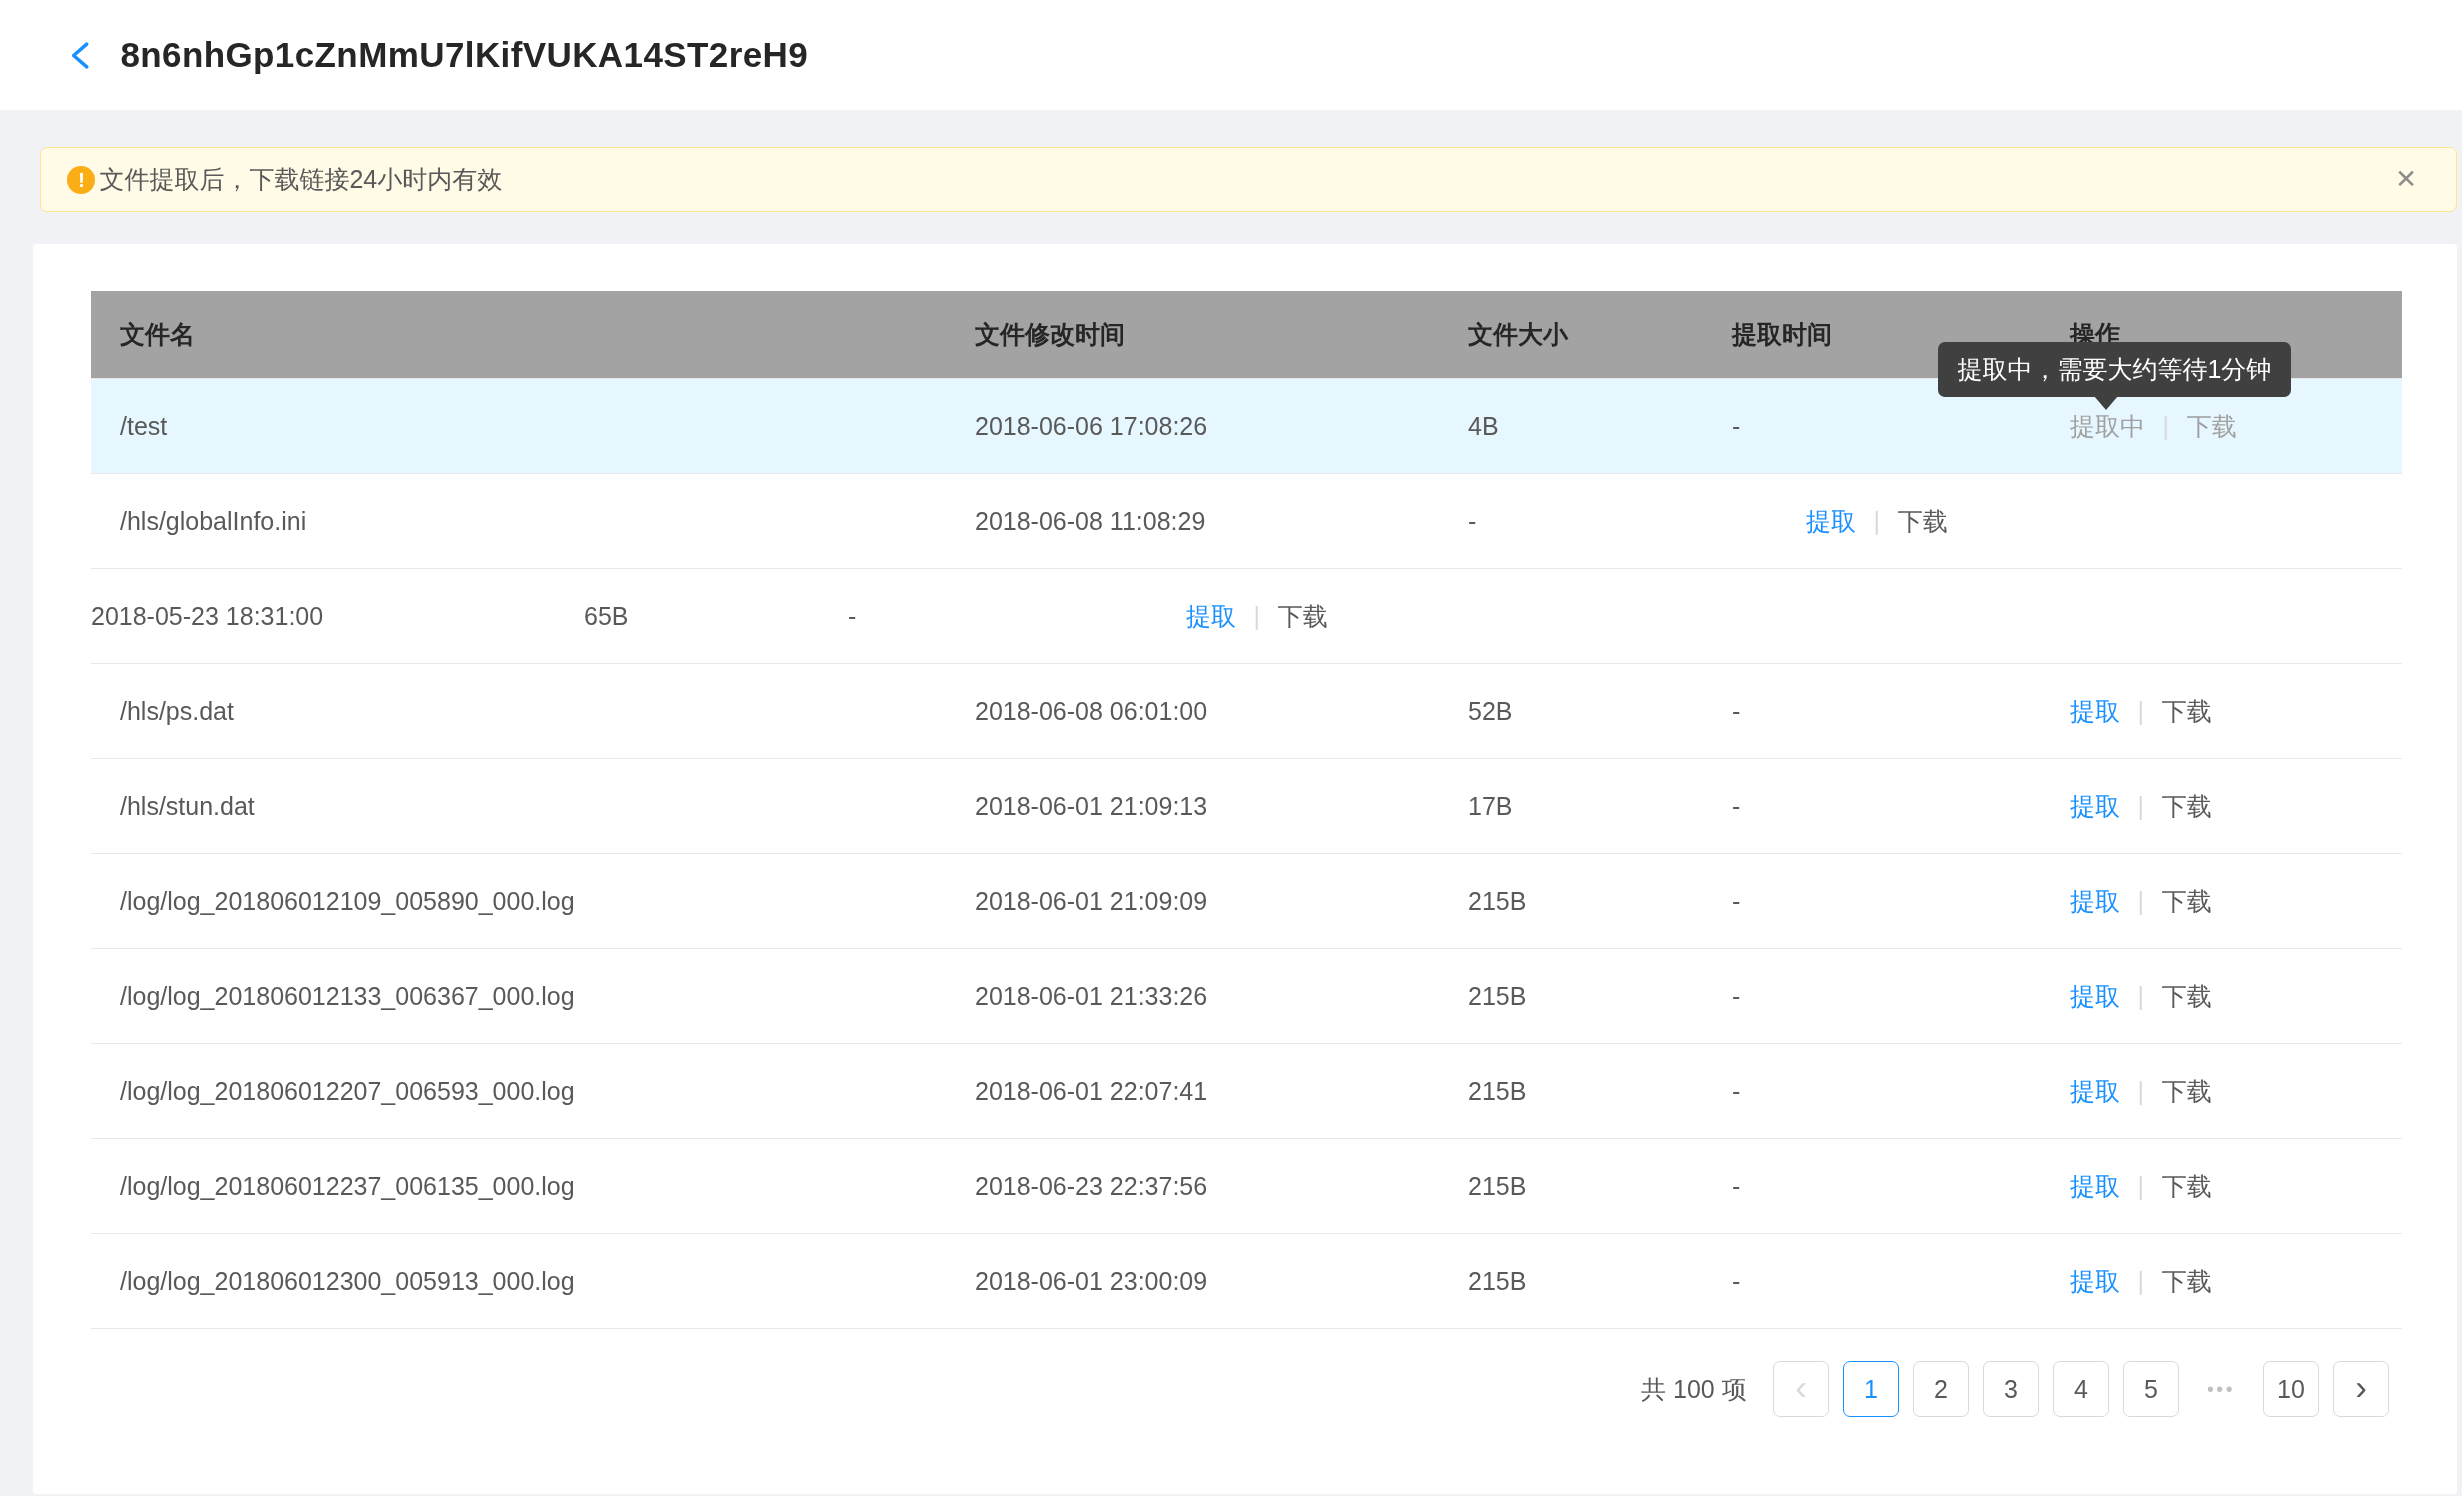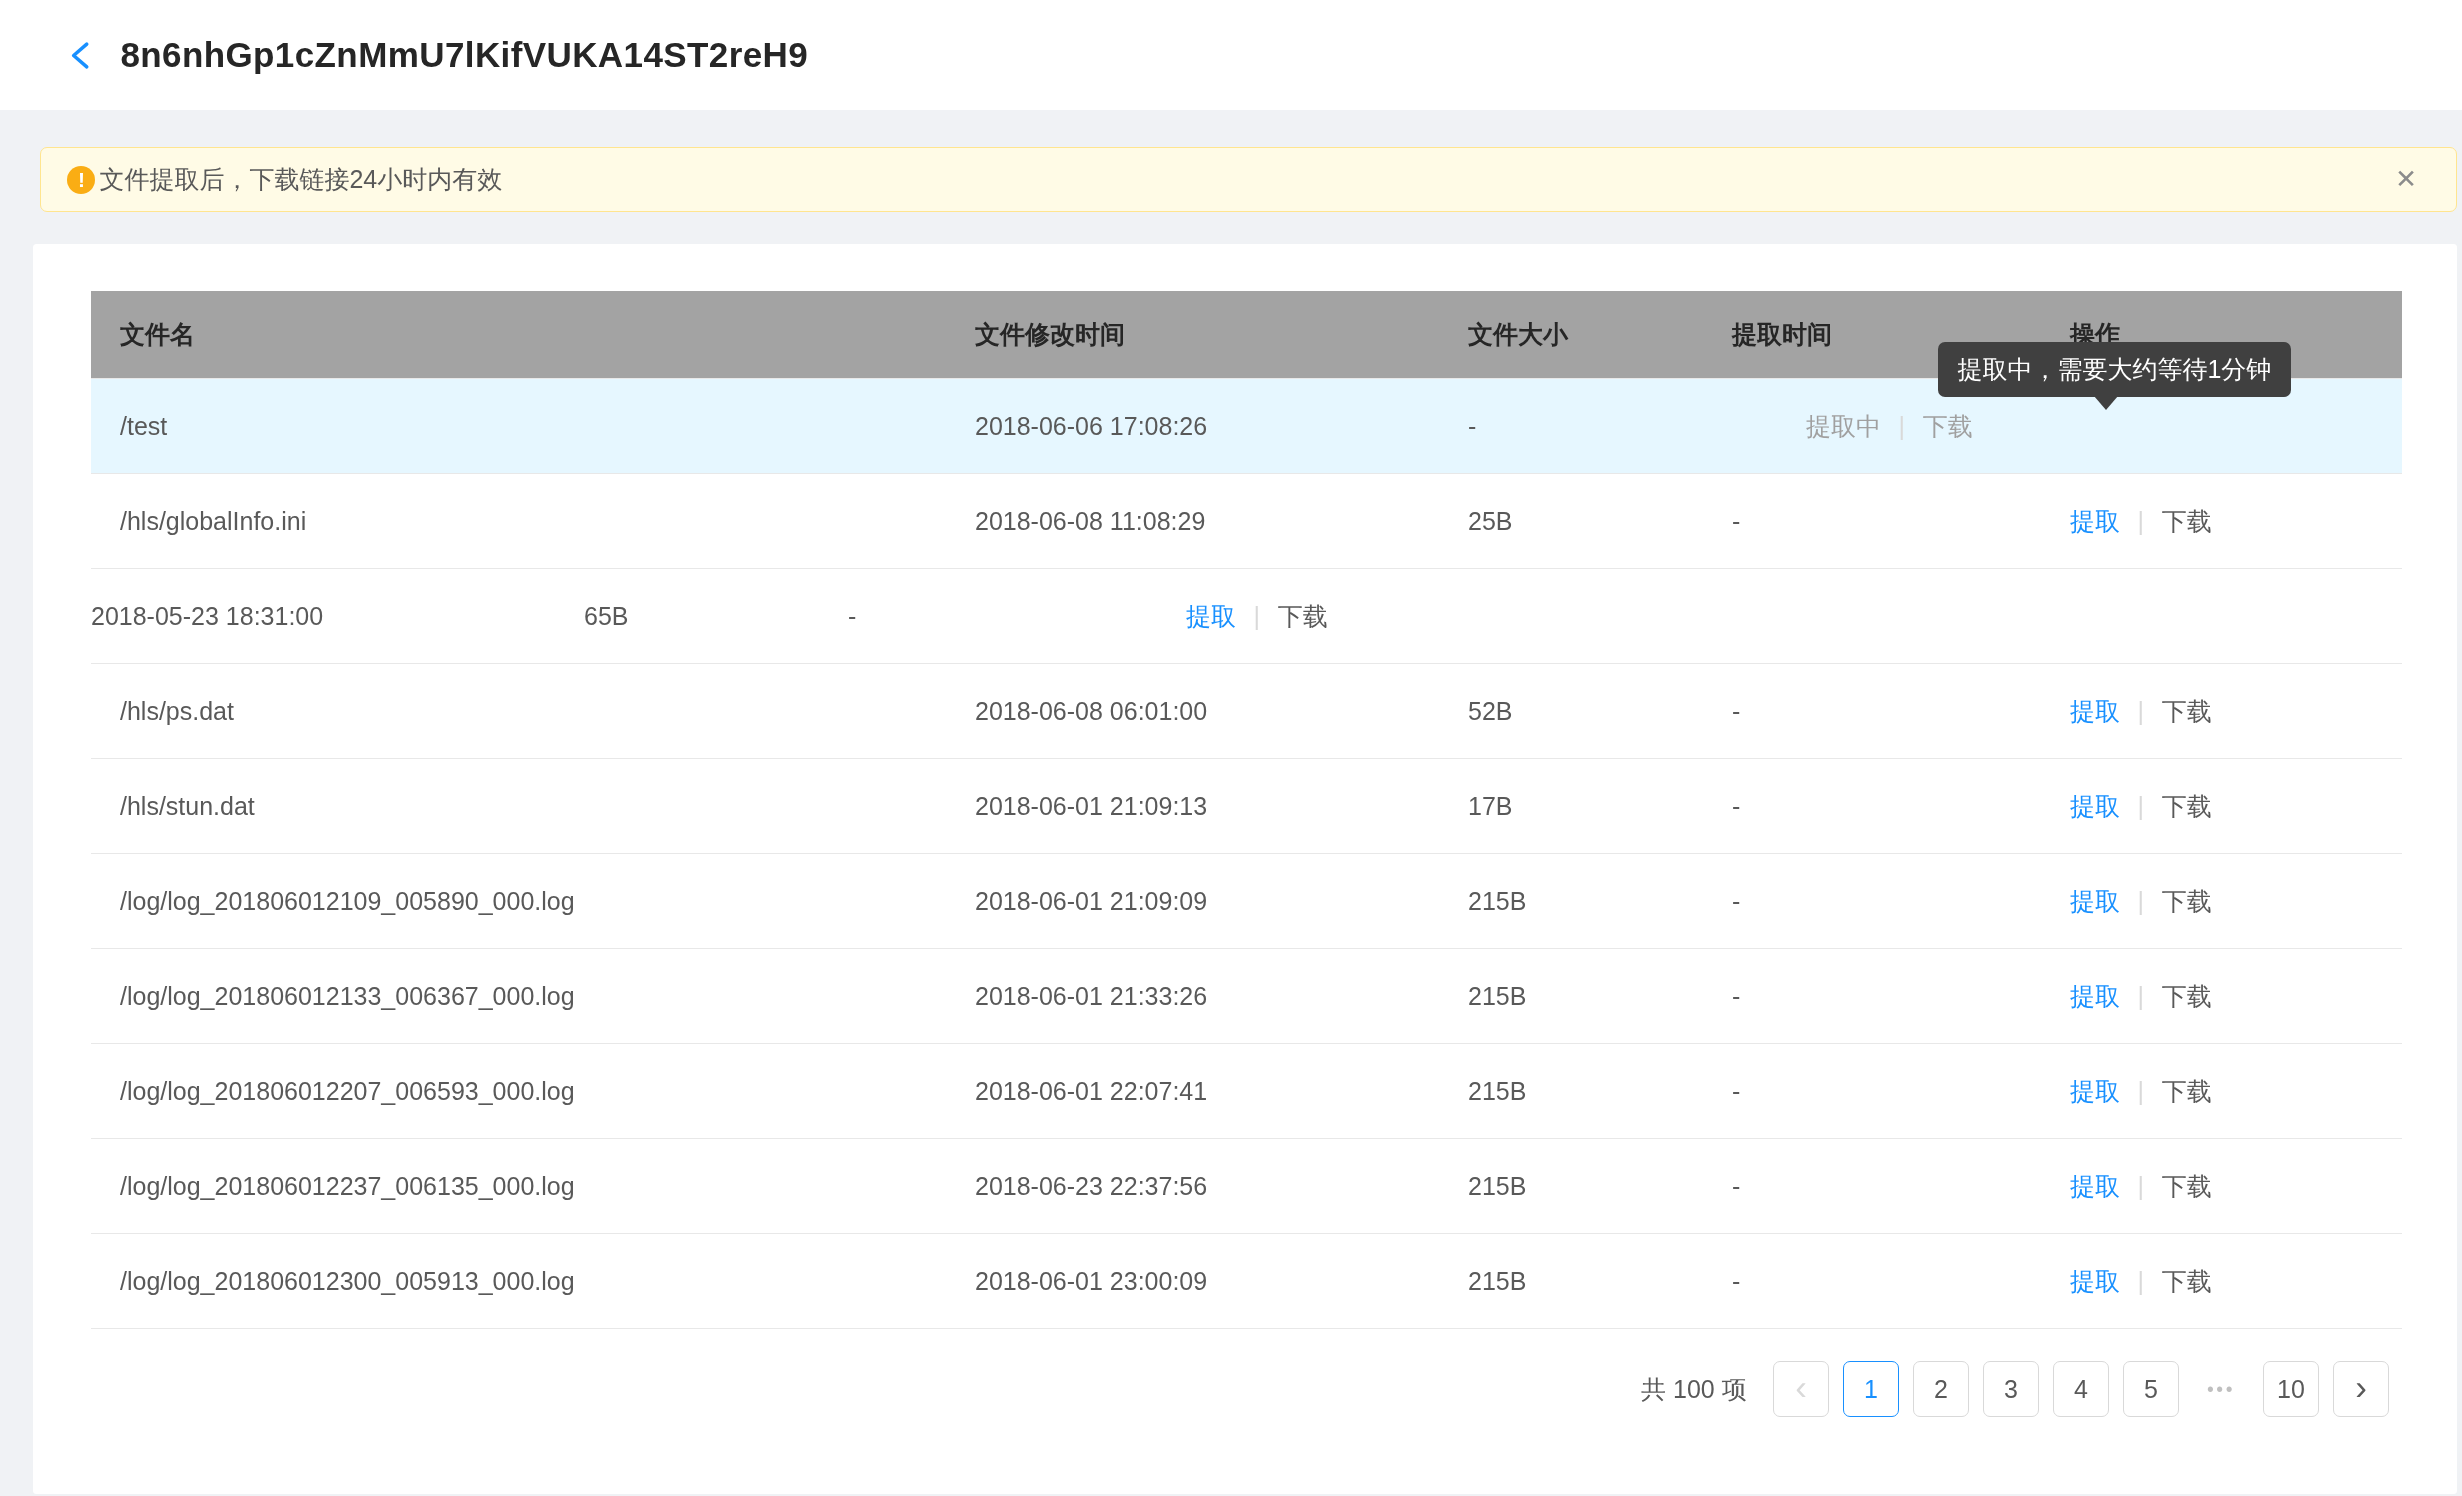--- a/index.html
+++ b/index.html
@@ -85,31 +85,31 @@
         <div class="cell c1">文件名</div>
         <div class="cell c2">文件修改时间</div>
         <div class="cell c3">文件大小</div>
         <div class="cell c4">提取时间</div>
         <div class="cell c5">操作</div>
       </div>
     <div id="tbody">
         <div class="trow extracting">
           <div class="cell c1">/test</div>
           <div class="cell c2">2018-06-06 17:08:26</div>
+          <div class="cell c3">4B</div>
           <div class="cell c4">-</div>
           <div class="cell c5">
             <span class="link extract">提取中</span>
             <span class="divider">|</span>
             <span class="link download">下载</span>
           </div>
         </div>
         <div class="trow">
           <div class="cell c1">/hls/globalInfo.ini</div>
           <div class="cell c2">2018-06-08 11:08:29</div>
-          <div class="cell c3">25B</div>
           <div class="cell c4">-</div>
           <div class="cell c5">
             <span class="link extract">提取</span>
             <span class="divider">|</span>
             <span class="link download plain">下载</span>
           </div>
         </div>
         <div class="trow">
           <div class="cell c2">2018-05-23 18:31:00</div>
           <div class="cell c3">65B</div>

